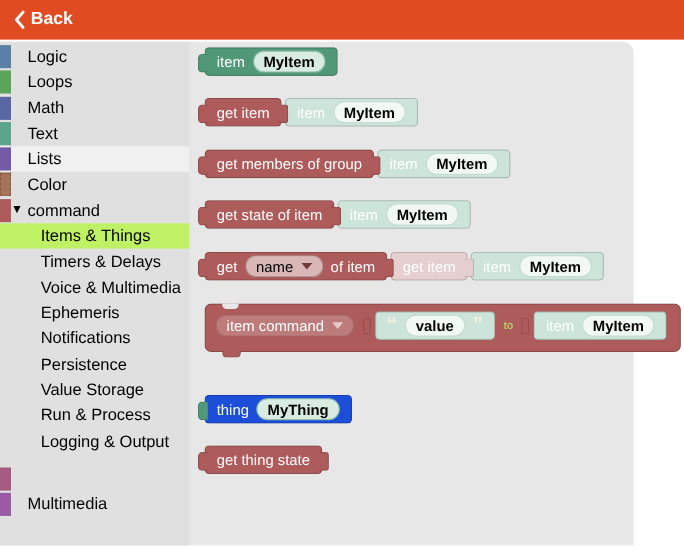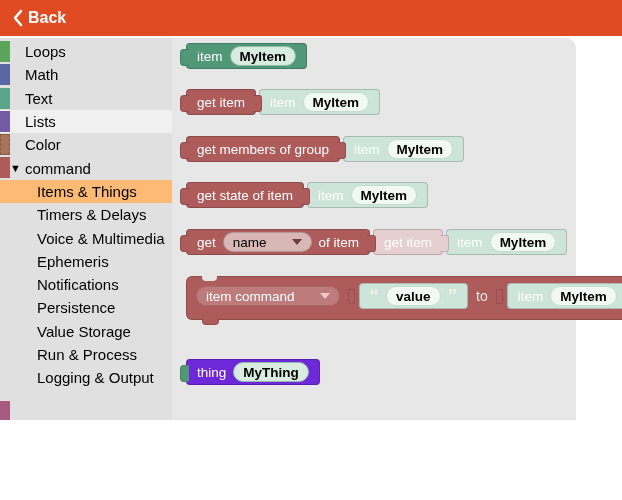--- a/index.html
+++ b/index.html
@@ -1,52 +1,52 @@
 <!DOCTYPE html>
 <html><head>
 <meta charset="utf-8">
 <style>
   * { margin:0; padding:0; box-sizing:border-box; }
   html,body { width:622px; height:500px; }
   body { font-family:"Liberation Sans", sans-serif; background:#fff; overflow:hidden; }
-  .app { position:relative; width:622px; height:420px; background:#fff; overflow:hidden; }
+  .app { position:relative; width:622px; height:496px; background:#fff; overflow:hidden; }
 
   
   .topbar { position:absolute; left:0; top:0; width:622px; height:36px; background:#e04b22; display:flex; align-items:center; padding:0 12px; }
   .back-btn { display:flex; align-items:center; gap:5px; color:#fff; cursor:pointer; }
   .back-btn svg { display:block; }
   .back-label { font-size:16px; font-weight:600; color:#fff; }
 
   
   .flyout { position:absolute; left:0; top:38px; width:576px; height:462px; background:#e7e7e7; border-top-right-radius:10px; }
 
   
   .sidebar { position:absolute; left:0; top:38px; width:172px; height:462px; background:#e0e0e0; padding-top:2px; }
   .row { position:relative; height:23.3px; display:flex; align-items:center; font-size:15px; color:#000; cursor:pointer; }
   .row .label { padding-left:25px; white-space:nowrap; }
   .row.sub .label { padding-left:37px; }
   .row.hovered { background:#f0f0f0; }
-  .row.selected { background:#fdba74; }
+  .row.selected { background:#bef264; }
   .chip { position:absolute; left:0; top:1px; width:10px; height:21px; }
   .chip.dashed { border:1px dashed #8a5a41; }
   .expand-arrow { position:absolute; left:10px; top:50%; transform:translateY(-50%); font-size:11px; color:#000; }
   .gap { height:11px; }
 
   
   .block-row { position:absolute; display:flex; align-items:center; height:26px; }
   .seg { position:relative; display:flex; align-items:center; gap:7px; height:26px; padding:0 10px; border-radius:4px; color:#fff; font-size:13.5px; border:1px solid rgba(0,0,0,0.18); background:var(--c); }
   .seg.out-left::before { content:""; position:absolute; left:-7px; top:5px; width:8px; height:15px; background:var(--c); border-radius:4px 0 0 4px; border:1px solid rgba(0,0,0,0.15); border-right:none; }
   .seg.sock-right::after { content:""; position:absolute; right:-7px; top:5px; width:8px; height:15px; background:var(--c); border-radius:0 3px 3px 0; border:1px solid rgba(0,0,0,0.15); border-left:none; z-index:2; }
   .shadow-gap { width:3px; flex:0 0 3px; }
 
   .field { height:20px; display:flex; align-items:center; padding:0 9px; border-radius:11px; font-size:13.5px; font-weight:bold; color:#000; white-space:nowrap; }
   .field.mint  { background:#d8ece2; border:1px solid #8fbcaa; }
   .field.white { background:#f2f9f5; border:1px solid #c3dcd1; }
 
-  .dd { height:20px; display:flex; align-items:center; gap:25px; padding:0 9px; border-radius:10px; font-size:13.5px; white-space:nowrap; cursor:pointer; }
+  .dd { height:20px; display:flex; align-items:center; gap:7px; padding:0 9px; border-radius:10px; font-size:13.5px; white-space:nowrap; cursor:pointer; }
   .dd.dark  { background:#bd7b7b; color:#fff; border:1px solid rgba(0,0,0,0.12); }
   .dd.light { background:#d9b7b7; color:#000; border:1px solid rgba(0,0,0,0.18); }
   .dd-arrow { width:0; height:0; border-left:5px solid transparent; border-right:5px solid transparent; }
   .dd.dark  .dd-arrow { border-top:6px solid #ecc9c9; }
   .dd.light .dd-arrow { border-top:6px solid #6f3c3c; }
 
   .quote { font-size:19px; font-weight:bold; color:#f7f1df; line-height:26px; }
 
   
   .stmt { position:relative; display:flex; align-items:center; gap:8px; padding:6px 12px 10px 9px; border-radius:6px; background:var(--c); border:1px solid rgba(0,0,0,0.18); }
@@ -64,20 +64,24 @@
       <svg width="11" height="18" viewBox="0 0 11 18">
           <path d="M9 2 L3 9 L9 16" fill="none" stroke="#fff" stroke-width="2.6" stroke-linecap="round" stroke-linejoin="round"></path>
         </svg>
       <span class="back-label">Back</span>
     </div>
   </div>
 
   <div class="flyout"></div>
 
   <div class="sidebar">
+    <div class="row">
+      <span class="chip" style="--c: #5b80a5; background-color: rgb(91, 128, 165);"></span>
+      <span class="label">Logic</span>
+    </div>
     <div class="row">
       <span class="chip" style="--c: #5ba55b; background-color: rgb(91, 165, 91);"></span>
       <span class="label">Loops</span>
     </div>
     <div class="row">
       <span class="chip" style="--c: #5b67a5; background-color: rgb(91, 103, 165);"></span>
       <span class="label">Math</span>
     </div>
     <div class="row">
       <span class="chip" style="--c: #5ba58c; background-color: rgb(91, 165, 140);"></span>
@@ -198,30 +202,35 @@
       <span class="dd dark">
         <span>item command</span>
         <span class="dd-arrow"></span>
       </span>
       <span class="male-tab" style="--c: #ad5b5b; background-color: rgb(173, 91, 91);"></span>
       <div class="seg" style="--c: #cde4da; background-color: rgb(205, 228, 218);">
         <span class="quote">“</span>
         <span class="field white">value</span>
         <span class="quote">”</span>
       </div>
-      <span style="color:#e5e5e5; font-size:14px;">to</span>
+      <span style="color:#bef264; font-size:10px;">to</span>
       <span class="male-tab" style="--c: #ad5b5b; background-color: rgb(173, 91, 91);"></span>
       <div class="seg" style="--c: #cde4da; background-color: rgb(205, 228, 218);">
         <span>item</span>
         <span class="field white">MyItem</span>
       </div>
     </div>
   </div>
 
   <div class="block-row" style="left:186px; top:359px;">
-    <div class="seg out-left" style="--c: #509878; background-color: #6d28d9;">
+    <div class="seg out-left" style="--c: #509878; background-color: #1d4ed8;">
       <span>thing</span>
       <span class="field mint">MyThing</span>
     </div>
   </div>
 
+  <div class="block-row" style="left:186px; top:405px;">
+    <div class="seg out-left sock-right" style="--c: #ad5b5b; background-color: rgb(173, 91, 91);">
+      <span>get thing state</span>
+    </div>
+  </div>
 
 </div>
 
 </body></html>

